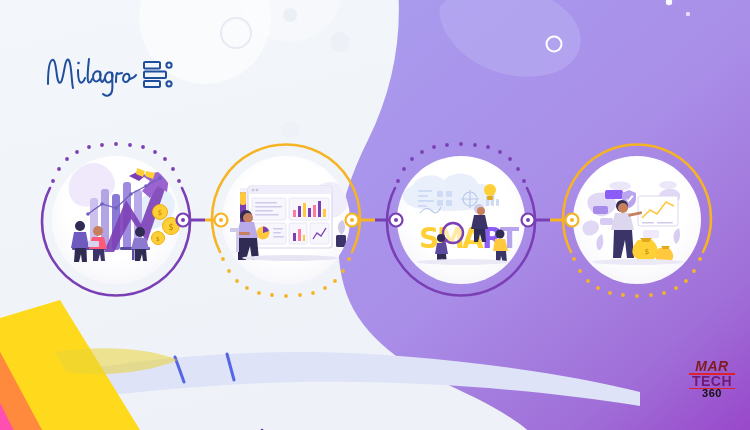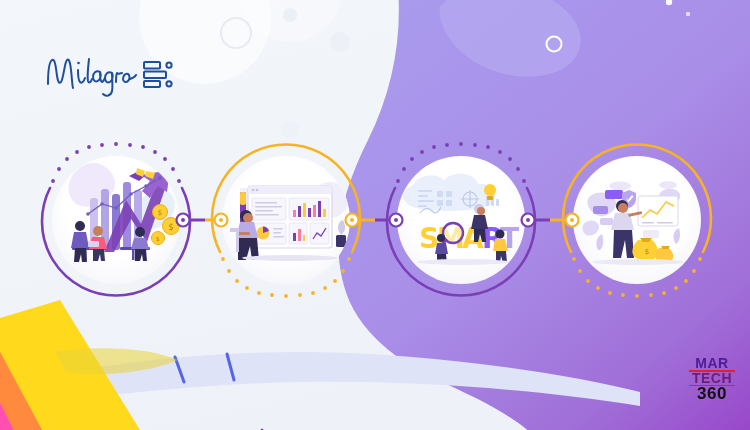--- a/index.html
+++ b/index.html
@@ -22,23 +22,23 @@
 
   
   #martech {
     position:absolute; left:686px; top:355px; width:52px; height:48px;
     display:flex; flex-direction:column; align-items:center; justify-content:center;
     line-height:1;
   }
   #martech .mt-line {
     font-weight:bold; letter-spacing:.5px; white-space:nowrap;
   }
-  #martech .mt-mar  { font-size:14px; color:#4c1d95; }
+  #martech .mt-mar  { font-size:14px; color:#7f1d1d;font-style:italic; }
   #martech .mt-tech { font-size:14px; color:#701a75; margin-top:-1px; }
-  #martech .mt-360  { font-size:17px; color:#111111; margin-top:-1px; }
+  #martech .mt-360  { font-size:11px; color:#111111; margin-top:-1px; }
   #martech .mt-rule { width:46px; height:1.5px; background:#e0202a; margin:0 0 0 0; }
 
   
   .hit { position:absolute; border-radius:50%; }
 </style>
 </head>
 <body>
 
 <div id="stage">
 

